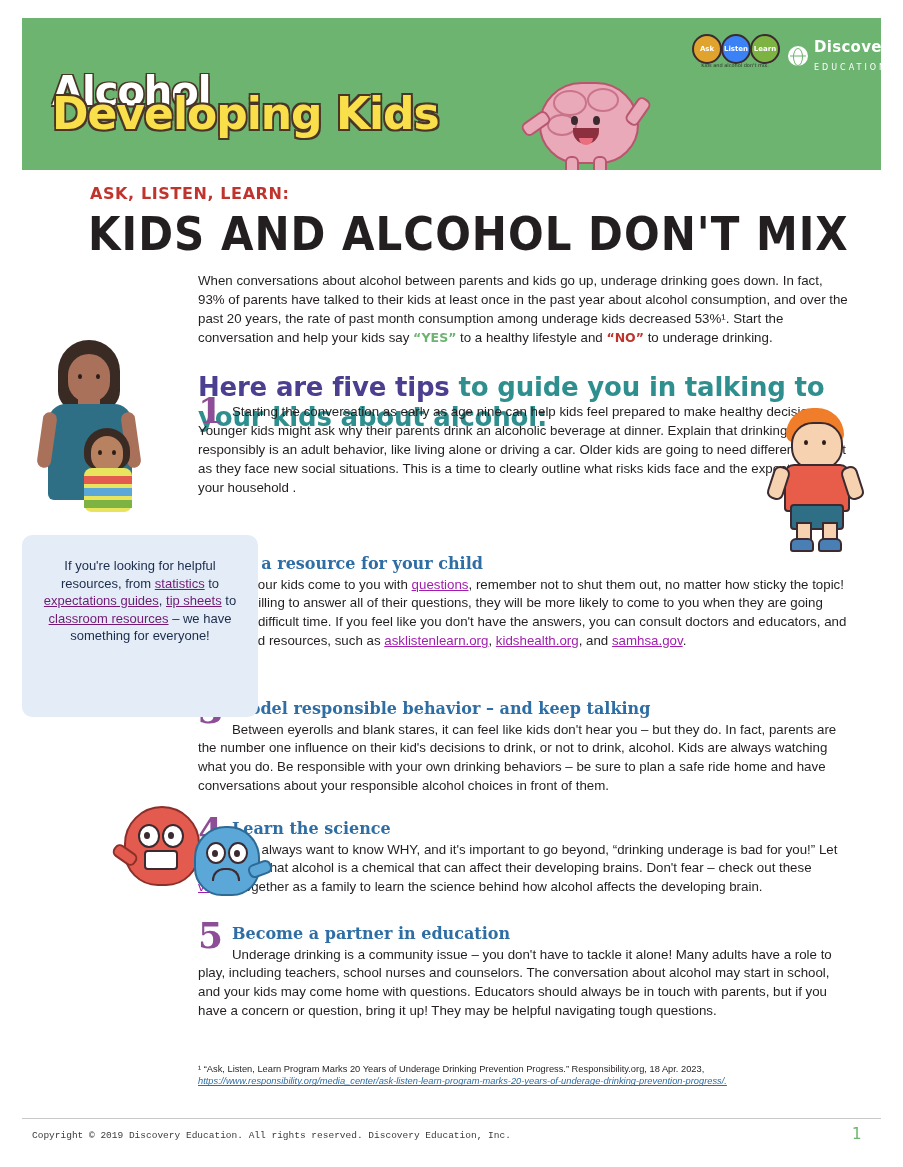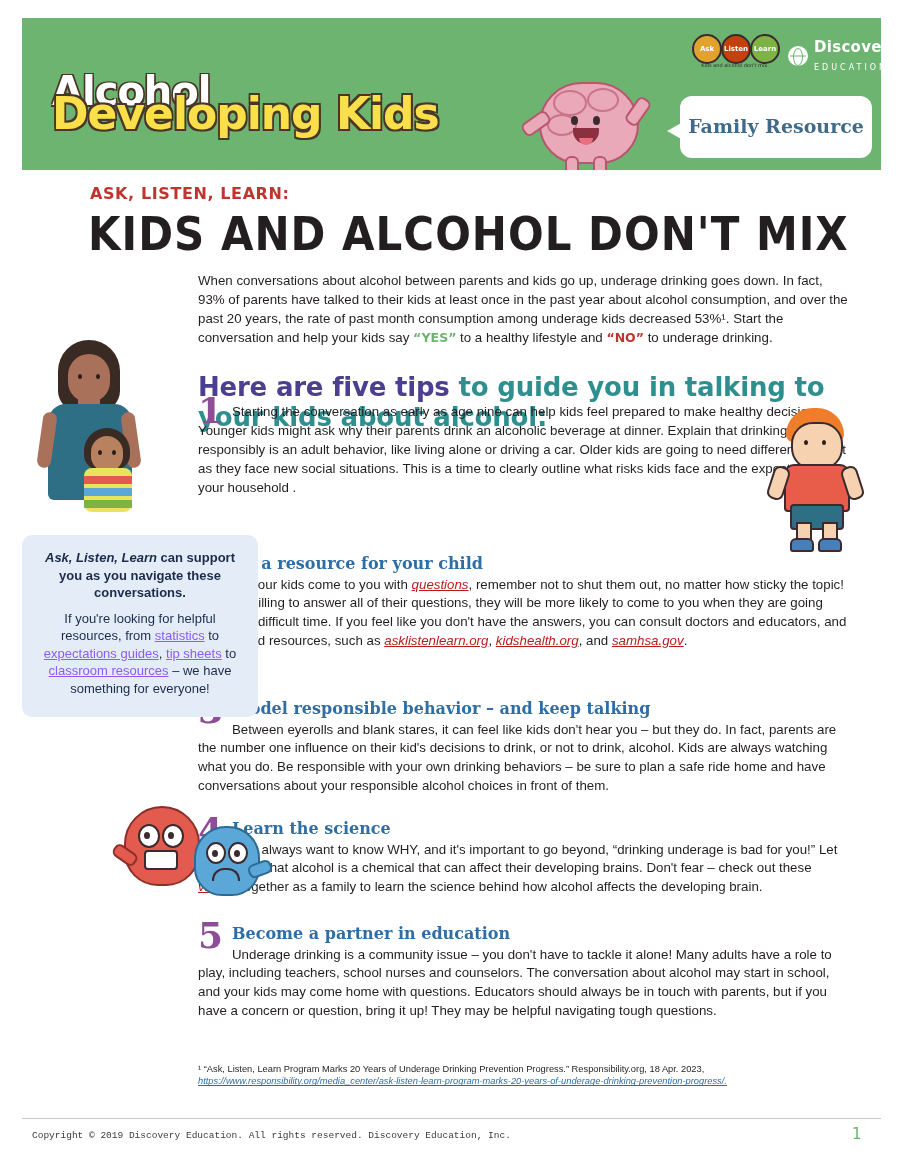--- a/index.html
+++ b/index.html
@@ -312,44 +312,43 @@
     line-height: 1.1;
   }
   .tip-body {
     margin-top: 3px;
     font-size: 13.3px;
     line-height: 1.42;
     color: #231f20;
   }
   .tip-body .indent { display: inline-block; width: 34px; }
   .lnk {
-    color: #b91c1c;
+    color: #a21caf;
     text-decoration: underline;
-    font-style: italic;
   }
 
   
   .sidebox {
     position: absolute;
     left: 22px;
     top: 535px;
     width: 236px;
     height: 182px;
     background: #e4edf7;
     border-radius: 10px;
     padding: 14px 16px;
     box-sizing: border-box;
     text-align: center;
     font-size: 13px;
     line-height: 1.35;
     color: #1b2b4a;
   }
   .sidebox .bold { font-weight: bold; }
   .sidebox .ital { font-style: italic; font-weight: bold; }
-  .sidebox a { color: #8b5cf6; text-decoration: underline; }
+  .sidebox a { color: #701a75; text-decoration: underline; }
 
   
   .footnote {
     position: absolute;
     left: 198px;
     top: 1063px;
     width: 600px;
     font-size: 9.3px;
     line-height: 1.34;
     color: #231f20;
@@ -559,25 +558,24 @@
     <div class="brain-face-eye" style="left:66px; top:40px;"></div>
     <div class="brain-mouth" style="left:46px; top:52px;"></div>
     <div class="brain-tongue" style="left:52px; top:62px;"></div>
     <div class="brain-arm" style="left:-6px; top:40px; transform:rotate(-35deg);"></div>
     <div class="brain-arm" style="left:96px; top:28px; transform:rotate(-55deg);"></div>
     <div class="brain-leg" style="left:38px; top:80px;"></div>
     <div class="brain-leg" style="left:66px; top:80px;"></div>
 
   </div>
 
-  <div class="callout">Family Resource</div>
 
   <div class="all-logo">
     <div class="all-dot" style="left:0; background:#e0a32e;">Ask</div>
-    <div class="all-dot" style="left:29px; background:#c2410c;">Listen</div>
+    <div class="all-dot" style="left:29px; background:#3b82f6;">Listen</div>
     <div class="all-dot" style="left:58px; background:#7cb342;">Learn</div>
     <div class="all-tag">Kids and alcohol don't mix.</div>
   </div>
 
   <div class="de-logo">
     <span class="de-globe"></span>
     <span>
       <span class="de-text-main">Discovery</span><br>
       <span class="de-text-sub">EDUCATION</span>
     </span>
@@ -618,23 +616,20 @@
   <div class="tip-body"><span class="indent"></span><span>Kids always want to know WHY, and it's important to go beyond, “drinking underage is bad for you!” Let them know that alcohol is a chemical that can affect their developing brains. Don't fear – check out these </span><a href="#" class="lnk">videos</a><span> together as a family to learn the science behind how alcohol affects the developing brain.</span></div>
 </div>
 
 <div class="tip" style="top:925px;">
   <div class="tip-num">5</div>
   <div class="tip-title">Become a partner in education</div>
   <div class="tip-body"><span class="indent"></span><span>Underage drinking is a community issue – you don't have to tackle it alone! Many adults have a role to play, including teachers, school nurses and counselors. The conversation about alcohol may start in school, and your kids may come home with questions. Educators should always be in touch with parents, but if you have a concern or question, bring it up! They may be helpful navigating tough questions.</span></div>
 </div>
 
 <div class="sidebox">
-  <div>
-    <span class="ital">Ask, Listen, Learn</span><span class="bold"> can support you as you navigate these conversations.</span>
-  </div>
   <div style="margin-top:8px;">
     <span>If you're looking for helpful resources, from </span><a href="#">statistics</a><span> to </span><a href="#">expectations guides</a><span>, </span><a href="#">tip sheets</a><span> to </span><a href="#">classroom resources</a><span> – we have something for everyone!</span>
   </div>
 </div>
 
 <div class="illus" style="left:40px; top:340px; width:110px; height:180px;">
   <div class="md-hair"></div>
   <div class="md-face"></div>
   <div class="eye-dot" style="left:38px; top:34px;"></div>
   <div class="eye-dot" style="left:56px; top:34px;"></div>

